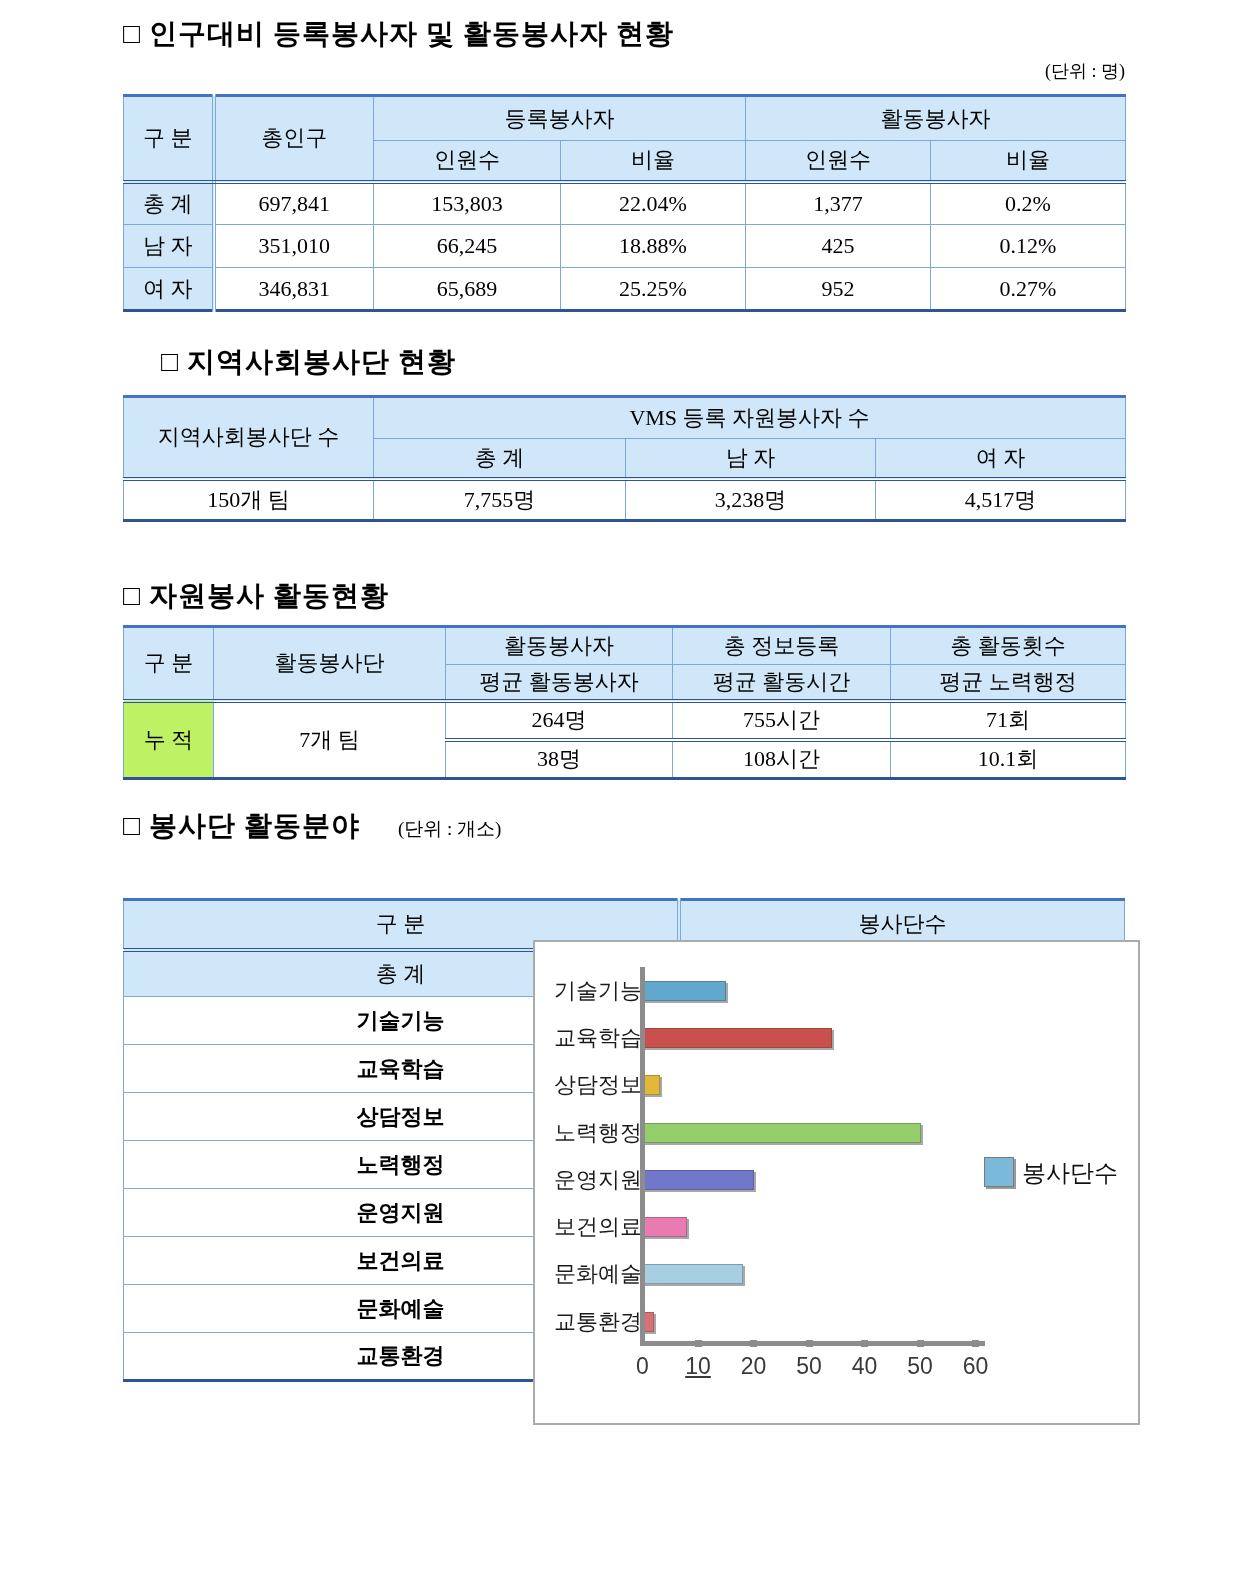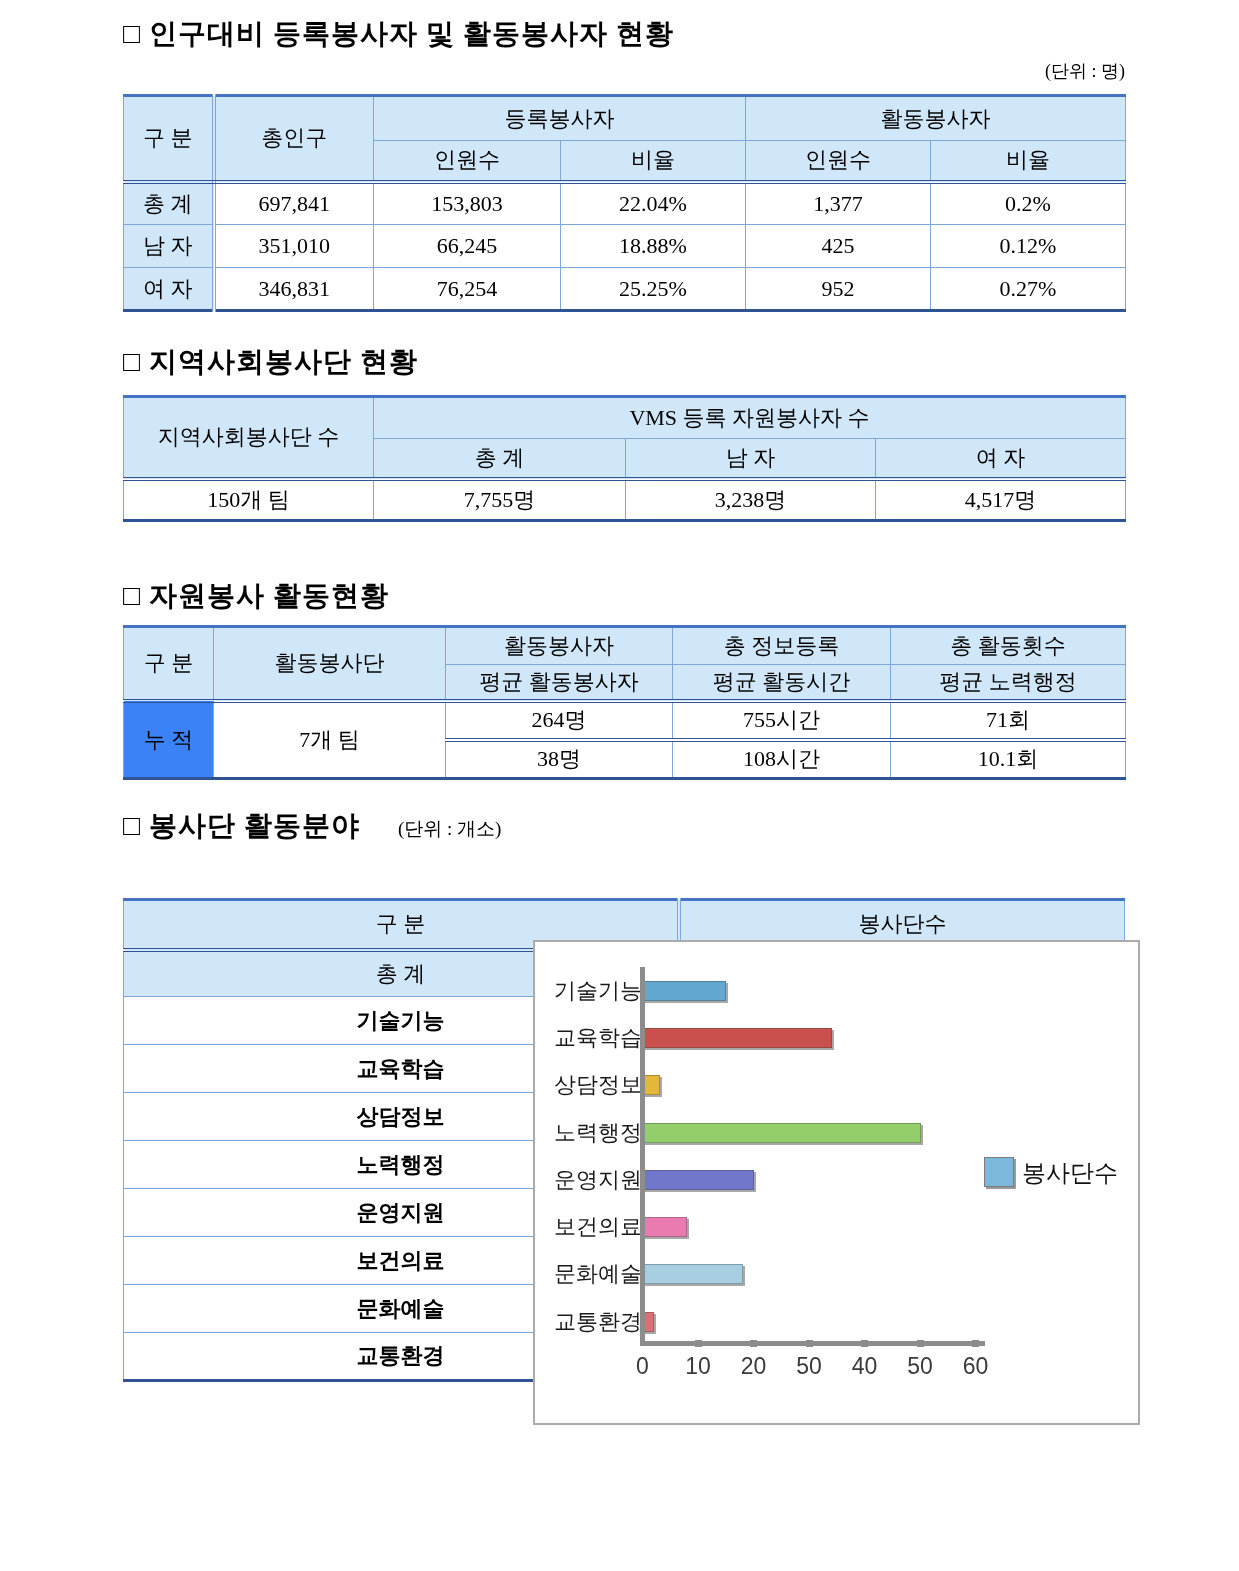--- a/index.html
+++ b/index.html
@@ -27,21 +27,21 @@
   .dblr{ border-right:4px double #7BA7DC !important; }
   .b   { font-weight:bold; }
 
   .t1 { margin-top:10px; }
   .t1 tr.r1 { height:45px; } .t1 tr.r2 { height:41px; } .t1 tr.d { height:43px; }
 
   .notes { margin-top:14px; font-size:23px; padding-left:10px; }
   .notes .nline { height:43px; line-height:43px; }
   .notes .indent { padding-left:252px; }
 
-  .mt-s2 { margin-top:32px; }
+  .mt-s2 { margin-top:32px;margin-left:38px; }
   .t2 { margin-top:15px; }
   .t2 tr.r1 { height:42px; } .t2 tr.r2 { height:40px; } .t2 tr.d { height:42px; }
 
   .mt-s3 { margin-top:56px; }
   .t3 { margin-top:11px; }
   .t3 tr.r1 { height:38px; } .t3 tr.r2 { height:36px; } .t3 tr.d { height:39px; }
 
   .mt-s4 { margin-top:28px; }
   .bottom { position:relative; height:540px; }
   .t4 { width:364px; margin-top:54px;
@@ -104,21 +104,21 @@
           <th class="lbl dblr">남 자</th>
           <td>351,010</td>
           <td>66,245</td>
           <td>18.88%</td>
           <td>425</td>
           <td>0.12%</td>
         </tr>
         <tr class="d">
           <th class="lbl dblr">여 자</th>
           <td>346,831</td>
-          <td>76,254</td>
+          <td>65,689</td>
           <td>25.25%</td>
           <td>952</td>
           <td>0.27%</td>
         </tr>
       </tbody>
     </table>
 
 
     <div class="sec-title mt-s2">□ 지역사회봉사단 현황</div>
     <table class="t t2">
@@ -163,21 +163,21 @@
           <th class="hdr">활동봉사자</th>
           <th class="hdr">총 정보등록</th>
           <th class="hdr">총 활동횟수</th>
         </tr>
         <tr class="r2">
           <th class="hdr hb">평균 활동봉사자</th>
           <th class="hdr hb">평균 활동시간</th>
           <th class="hdr hb">평균 노력행정</th>
         </tr>
         <tr class="d">
-          <th class="plain b" style="background:#3b82f6" rowspan="2">누 적</th>
+          <th class="plain b" style="background:#bef264" rowspan="2">누 적</th>
           <td rowspan="2">7개 팀</td>
           <td class="hb">264명</td>
           <td class="hb">755시간</td>
           <td class="hb">71회</td>
         </tr>
         <tr class="d">
           <td>38명</td>
           <td>108시간</td>
           <td>10.1회</td>
         </tr>
@@ -253,21 +253,21 @@
           <div class="cb-el cat-label" style="left: 19px; top: 271.15px; height: 28px; line-height: 28px;">보건의료</div>
           <div class="cb-el bar" title="보건의료: 8" style="left: 108px; top: 275.15px; width: 44px; height: 20px; background: rgb(233, 123, 176);"></div>
           <div class="cb-el cat-label" style="left: 19px; top: 318.45px; height: 28px; line-height: 28px;">문화예술</div>
           <div class="cb-el bar" title="문화예술: 18" style="left: 108px; top: 322.45px; width: 100px; height: 20px; background: rgb(168, 206, 226);"></div>
           <div class="cb-el cat-label" style="left: 19px; top: 365.75px; height: 28px; line-height: 28px;">교통환경</div>
           <div class="cb-el bar" title="교통환경: 2" style="left: 108px; top: 369.75px; width: 11px; height: 20px; background: rgb(217, 112, 118);"></div>
           <div class="cb-el axis" style="left: 105px; top: 25px; width: 5px; height: 379px;"></div>
           <div class="cb-el axis" style="left: 105px; top: 399px; width: 345px; height: 5px;"></div>
           <div class="cb-el ticklabel" style="left: 82.5px; top: 411px; width: 50px;">0</div>
           <div class="cb-el tickdot" style="left: 159.5px; top: 398px; width: 7px; height: 7px;"></div>
-          <div class="cb-el ticklabel" style="left: 138px; top: 411px; width: 50px;">10</div>
+          <div class="cb-el ticklabel" style="left: 138px; top: 411px; width: 50px; text-decoration: underline;">10</div>
           <div class="cb-el tickdot" style="left: 215px; top: 398px; width: 7px; height: 7px;"></div>
           <div class="cb-el ticklabel" style="left: 193.5px; top: 411px; width: 50px;">20</div>
           <div class="cb-el tickdot" style="left: 270.5px; top: 398px; width: 7px; height: 7px;"></div>
           <div class="cb-el ticklabel" style="left: 249px; top: 411px; width: 50px;">50</div>
           <div class="cb-el tickdot" style="left: 326px; top: 398px; width: 7px; height: 7px;"></div>
           <div class="cb-el ticklabel" style="left: 304.5px; top: 411px; width: 50px;">40</div>
           <div class="cb-el tickdot" style="left: 381.5px; top: 398px; width: 7px; height: 7px;"></div>
           <div class="cb-el ticklabel" style="left: 360px; top: 411px; width: 50px;">50</div>
           <div class="cb-el tickdot" style="left: 437px; top: 398px; width: 7px; height: 7px;"></div>
           <div class="cb-el ticklabel" style="left: 415.5px; top: 411px; width: 50px;">60</div>

